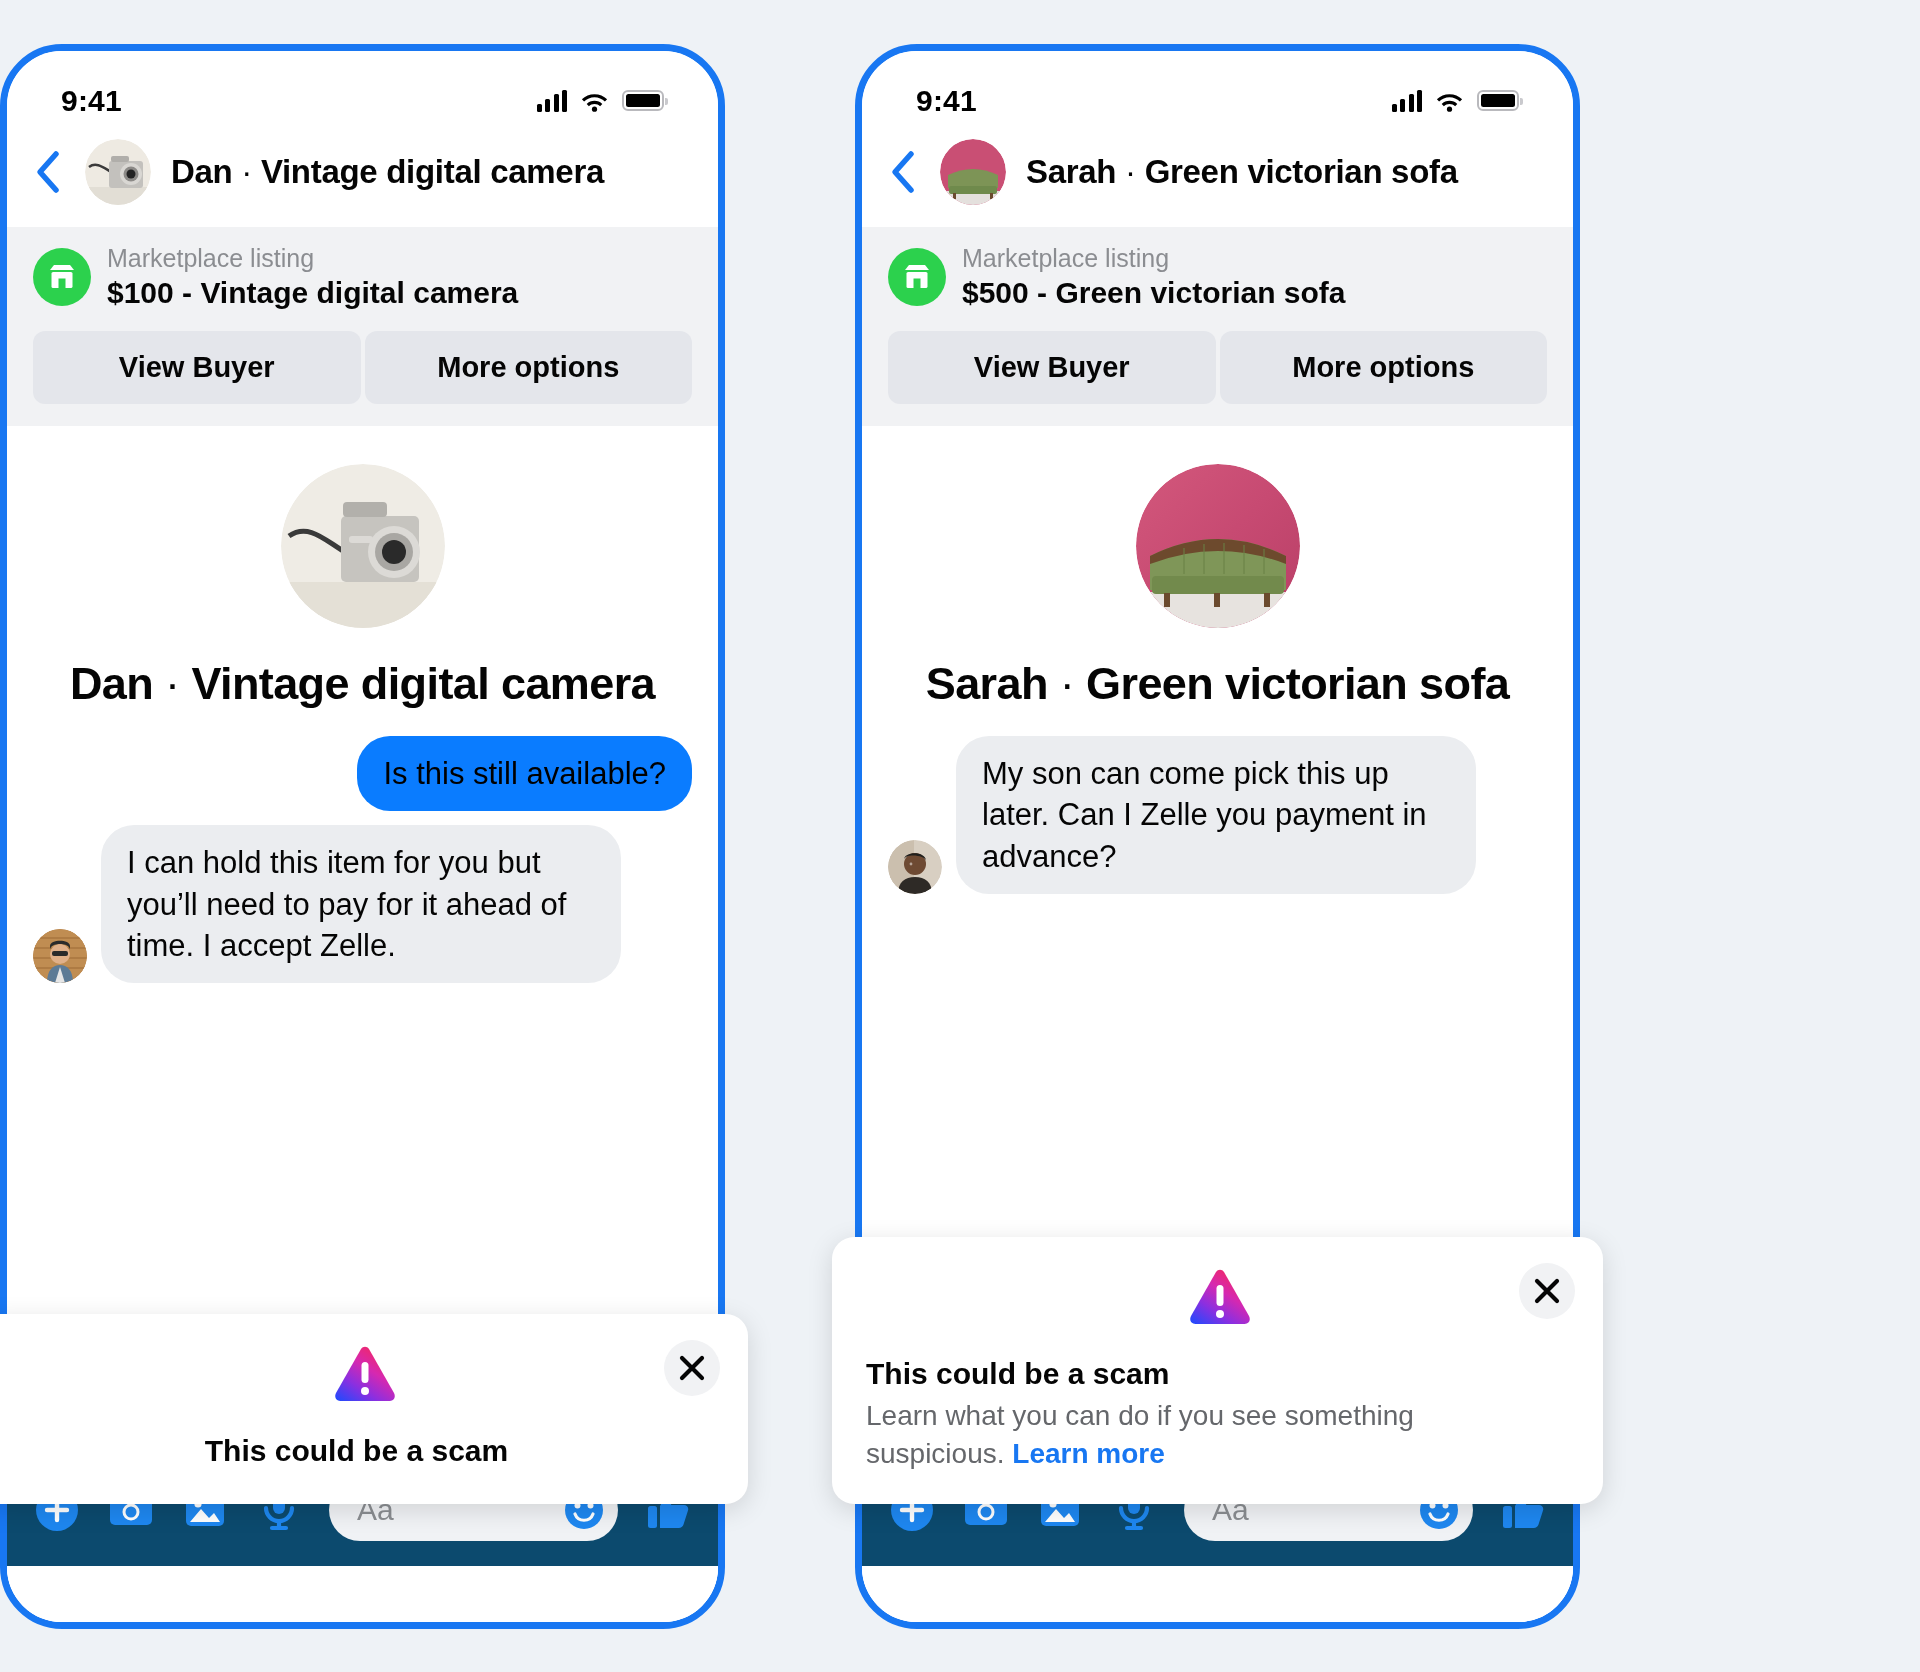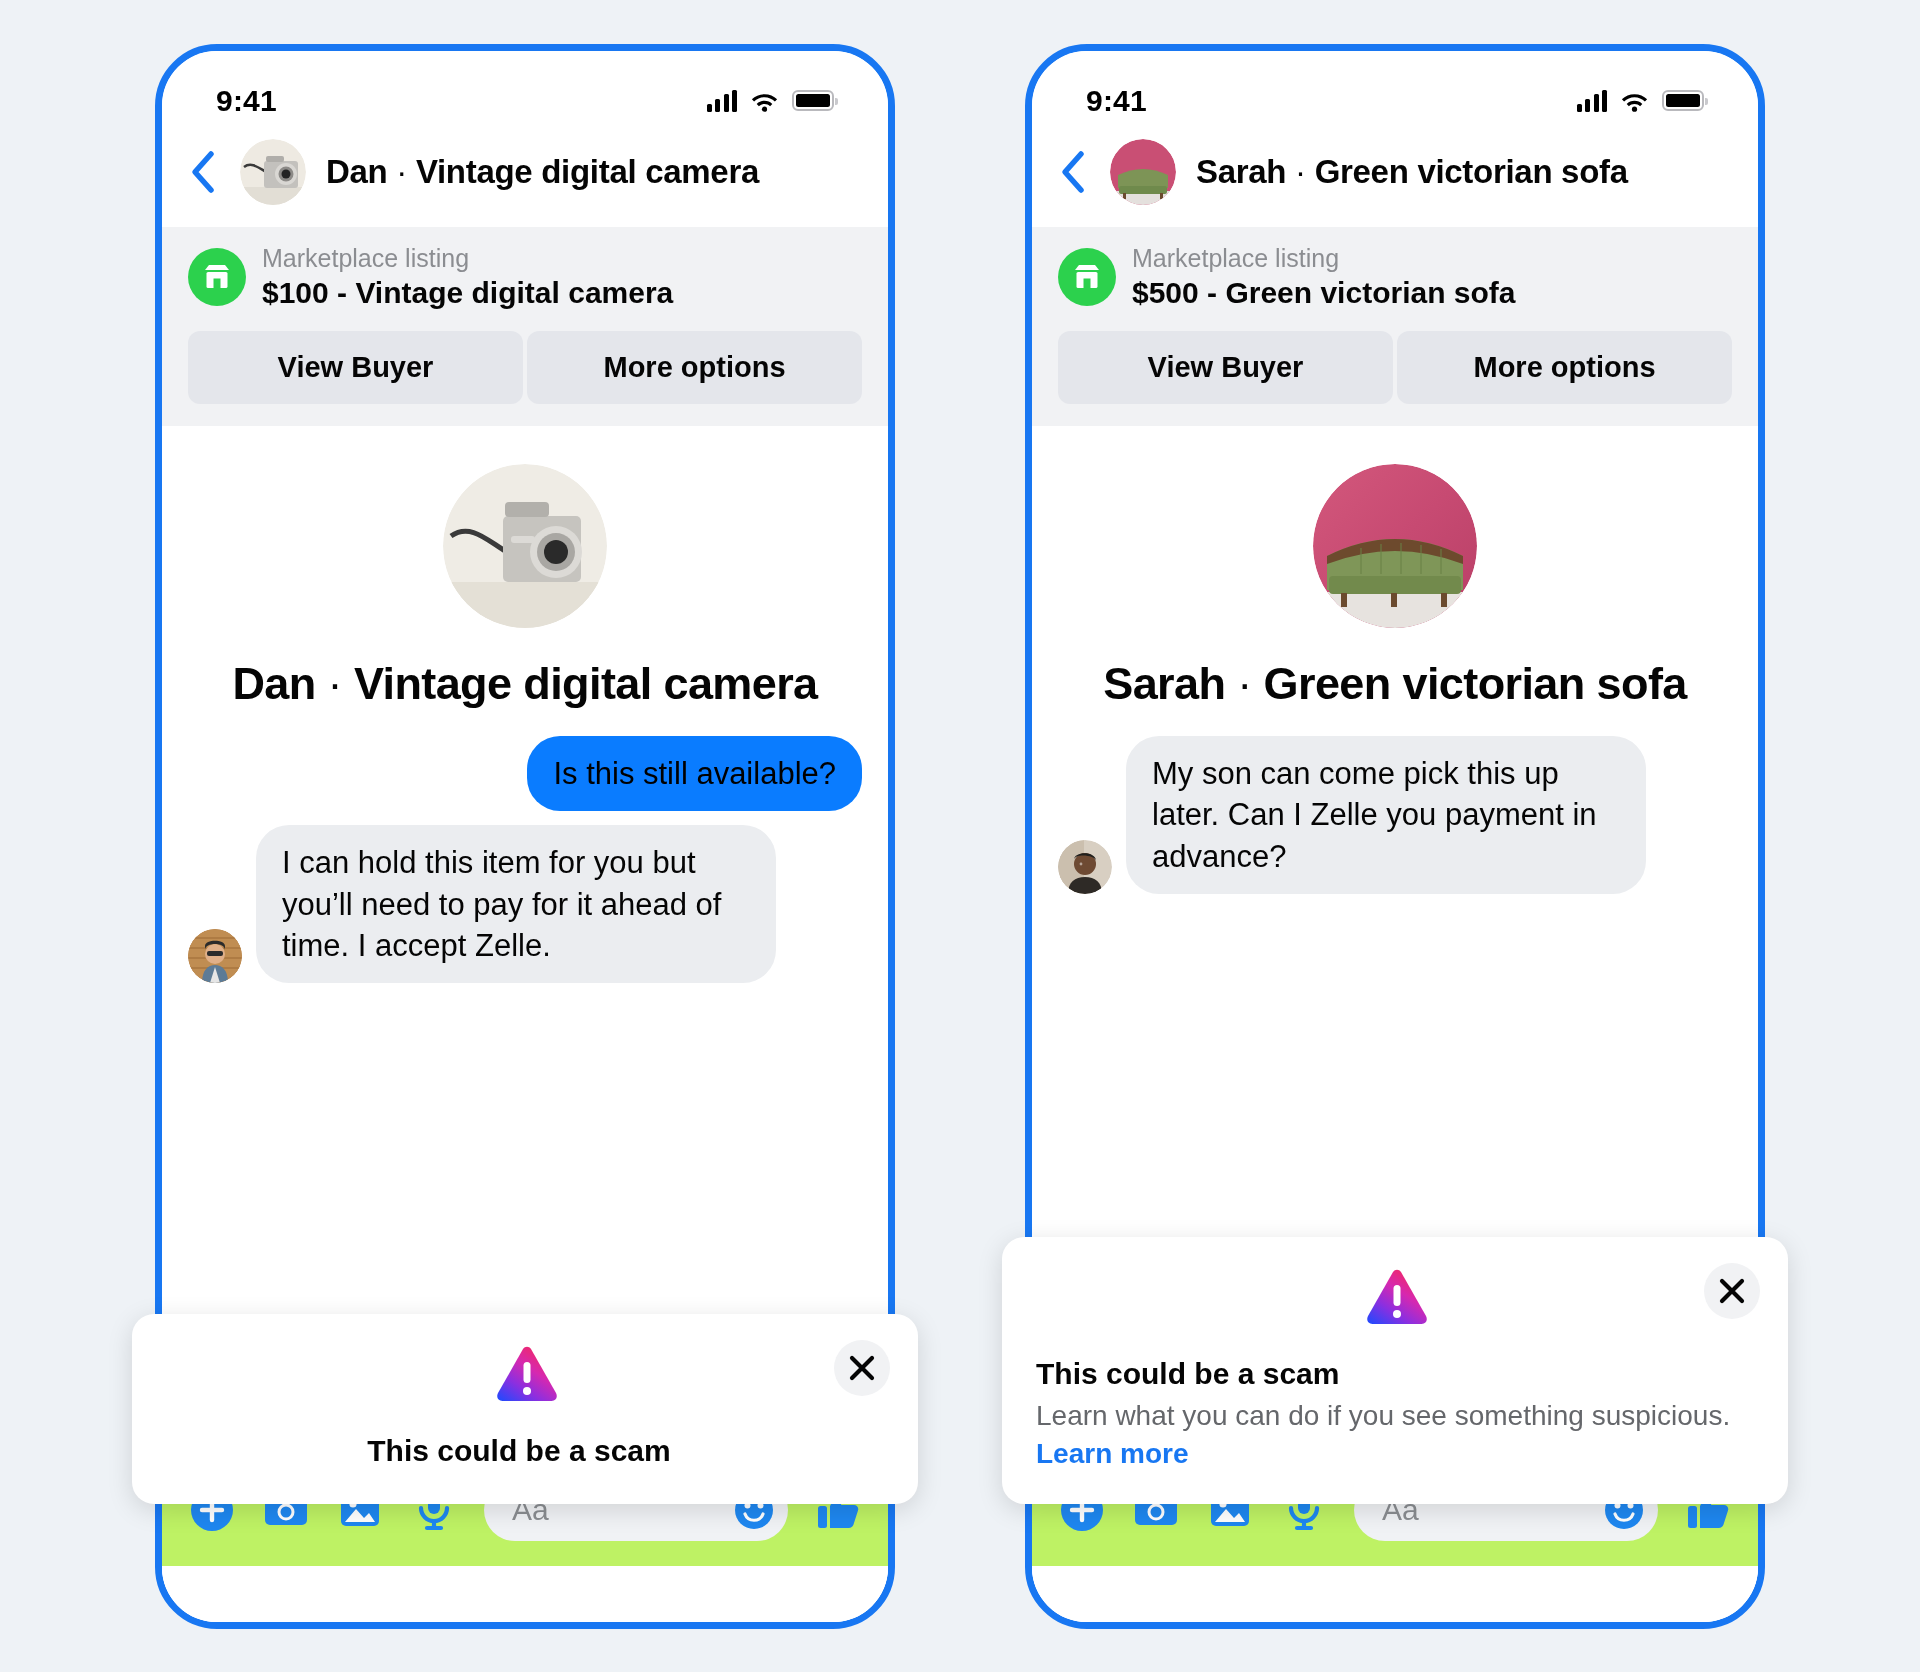--- a/index.html
+++ b/index.html
@@ -4,21 +4,21 @@
 <style>
   * { box-sizing: border-box; margin: 0; padding: 0; }
   html, body {
     width: 1920px; height: 1672px;
     background: #eef2f6;
     font-family: "Liberation Sans", sans-serif;
     overflow: hidden;
   }
   .stage {
     position: relative;
-    width: 1920px; height: 1672px;
+    width: 1580px; height: 1672px;
     display: flex;
     justify-content: center;
     align-items: center;
     gap: 130px;
   }
 
   
   .phone {
     position: relative;
     width: 740px;
@@ -205,21 +205,21 @@
   }
 
   
   .composer {
     flex: 0 0 auto;
     height: 112px;
     display: flex;
     align-items: center;
     gap: 26px;
     padding: 0 26px 0 26px;
-    background: #bef264;
+    background: #0c4a6e;
   }
   .composer .icon-btn {
     width: 48px; height: 48px;
     display: flex; align-items: center; justify-content: center;
     flex: 0 0 auto; cursor: pointer;
     background: none; border: none; padding: 0;
   }
   .text-field {
     flex: 1;
     height: 62px;

